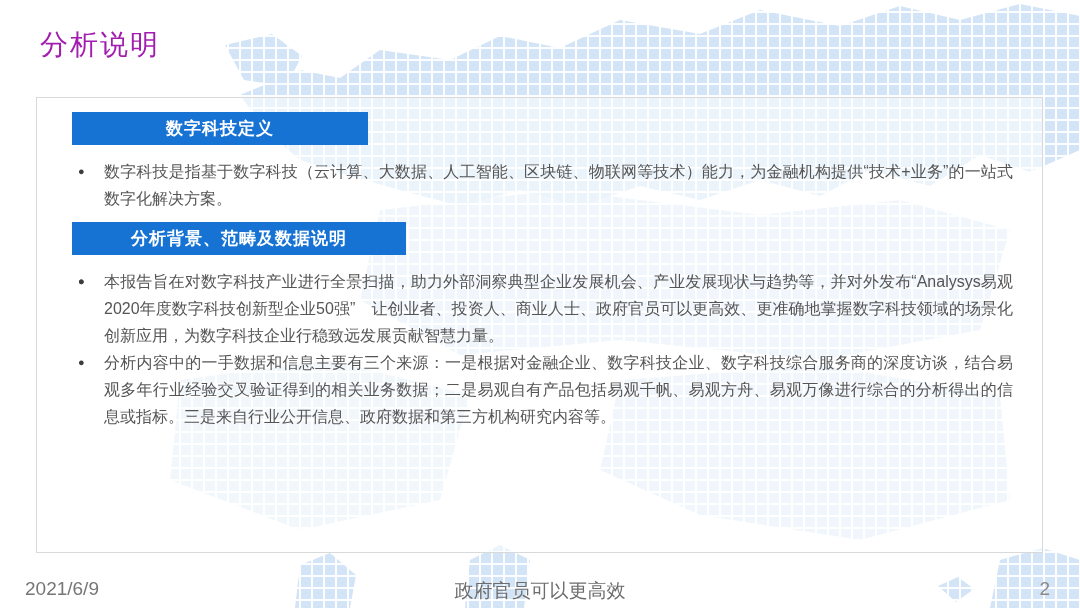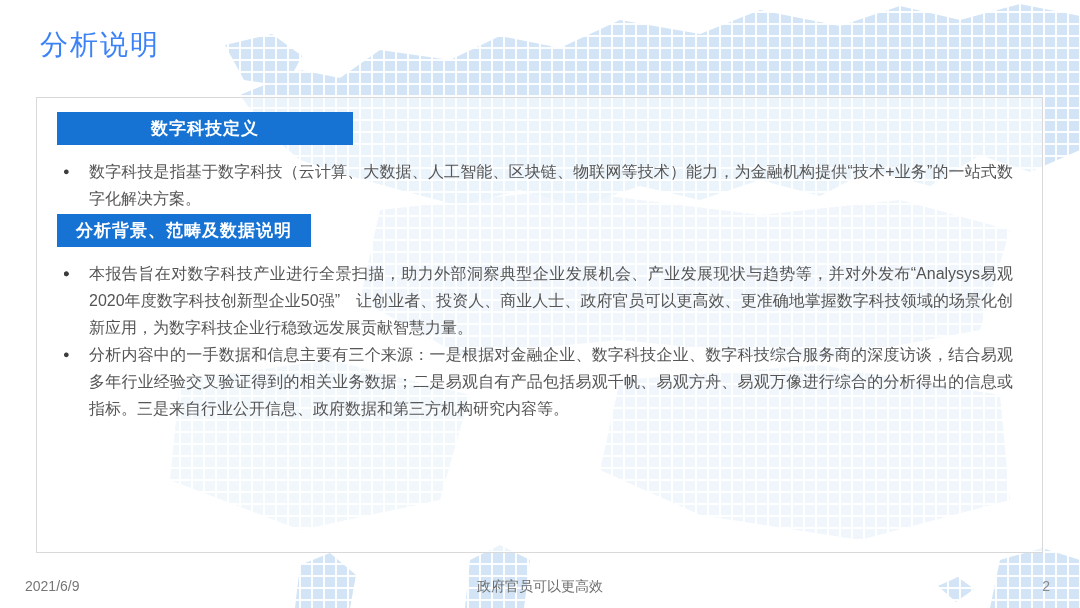--- a/index.html
+++ b/index.html
@@ -4,48 +4,48 @@
 <style>
   html,body { margin:0; padding:0; background:#ffffff; }
   .slide {
     position:relative; width:1080px; height:608px; overflow:hidden;
     background:#ffffff;
     font-family:"Liberation Sans", sans-serif;
   }
   .map-bg { position:absolute; left:0; top:0; width:1080px; height:608px; z-index:0; }
   .page-title {
     position:absolute; left:40px; top:26px; margin:0; z-index:2;
-    font-size:28px; font-weight:400; color:#3b82f6; letter-spacing:2px;
+    font-size:28px; font-weight:400; color:#a21caf; letter-spacing:2px;
   }
   .card {
     position:absolute; left:36px; top:97px; width:1007px; height:456px;
     box-sizing:border-box; z-index:1;
     background:rgba(255,255,255,0.55);
     border:1px solid #d9d9d9;
-    padding:14px 29px 0 20px;
+    padding:14px 29px 0 35px;
   }
   .section-header {
     width:296px; height:33px; line-height:33px;
     background:#1673d3; color:#ffffff;
     font-size:17px; font-weight:bold; text-align:center; letter-spacing:1px;
   }
-  .section-header.wide { width:254px; margin-top:2px; }
+  .section-header.wide { width:334px; margin-top:10px; }
   .bullet-list { margin-top:13px; padding-left:4px; }
   .bullet-item {
     position:relative; padding-left:28px;
     font-size:16px; line-height:27px; color:#555555;
     text-align:justify;
   }
   .bullet-dot {
     position:absolute; left:2px; top:0;
     font-size:11px; color:#3d3d3d; line-height:27px;
   }
   .footer {
     position:absolute; left:0; bottom:12px; width:1080px; height:18px; z-index:2;
-    font-size:14px; color:#767676;
+    font-size:19px; color:#767676;
   }
   .footer-date  { position:absolute; left:25px; top:0; }
   .footer-slogan{ position:absolute; left:50%; top:0; transform:translateX(-50%); color:#6d6d6d; }
   .footer-page  { position:absolute; right:30px; top:0; color:#8a8a8a; }
 </style>
 </head>
 <body>
 
 <div class="slide">
 

